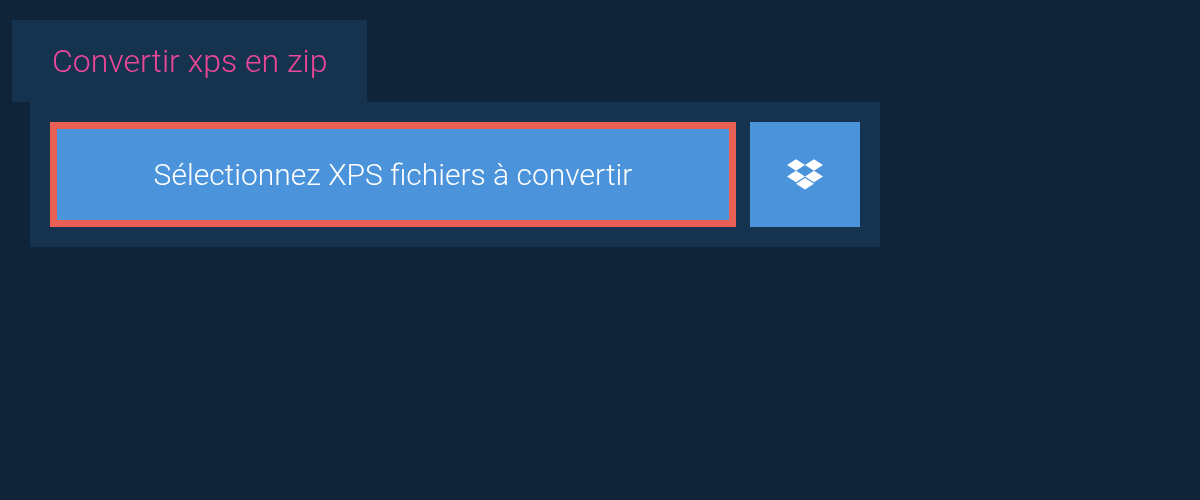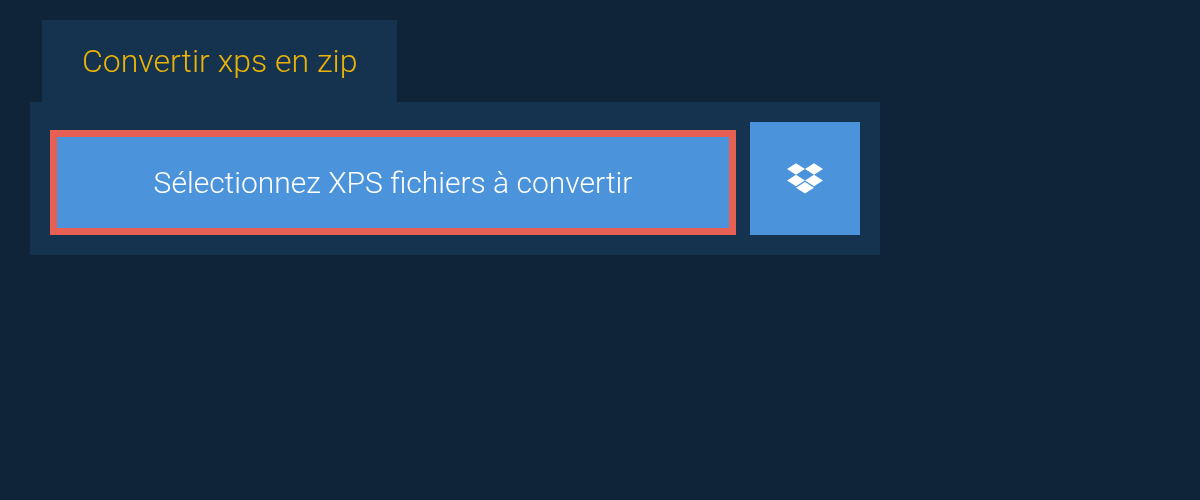--- a/index.html
+++ b/index.html
@@ -10,46 +10,45 @@
     body {
       width: 1200px;
       height: 500px;
       background-color: #0f2438;
       font-family: -apple-system, BlinkMacSystemFont, "Segoe UI", Roboto, Helvetica, Arial, sans-serif;
       overflow: hidden;
     }
     .tab {
       display: inline-block;
       background-color: #15324e;
-      color: #eab308;
+      color: #ec4899;
       font-size: 32px;
       font-weight: 300;
       padding: 22px 40px;
-      margin-left: 42px;
+      margin-left: 12px;
       margin-top: 20px;
     }
     .panel {
       background-color: #15324e;
       margin-left: 30px;
       width: 850px;
       padding: 20px;
       display: flex;
       gap: 14px;
     }
     .select-button {
       flex: 1;
       background-color: #4b94db;
       border: 7px solid #e86054;
       color: #ffffff;
       font-size: 30px;
       font-weight: 300;
       padding: 28px 20px;
       text-align: center;
       cursor: pointer;
-      margin-top: 8px;
     }
     .dropbox-button {
       width: 110px;
       background-color: #4b94db;
       display: flex;
       align-items: center;
       justify-content: center;
       cursor: pointer;
     }
     .dropbox-icon {

